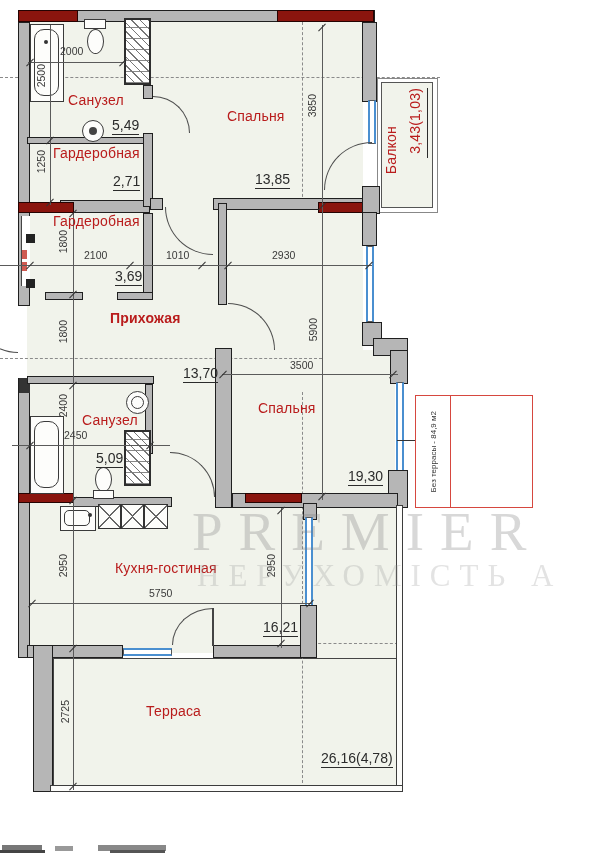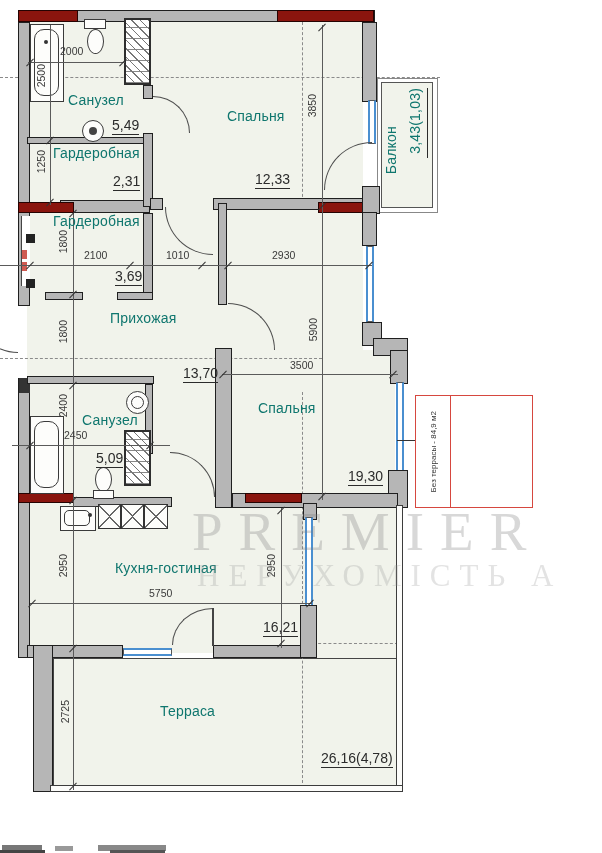--- a/index.html
+++ b/index.html
@@ -21,21 +21,21 @@
                      repeating-linear-gradient(0deg,#888 0 1px,transparent 1px 11px);}
   .xcell{background-color:#fdfdfb;border:1.5px solid #333;
     background-image:linear-gradient(to top right,transparent calc(50% - .7px),#666 calc(50% - .7px) calc(50% + .7px),transparent calc(50% + .7px)),
                      linear-gradient(to bottom right,transparent calc(50% - .7px),#666 calc(50% - .7px) calc(50% + .7px),transparent calc(50% + .7px));}
   .arc{border:0 solid #4d4d4d;background:transparent;}
   .arc-ne{border-top:1px solid #4d4d4d;border-right:1px solid #4d4d4d;border-top-right-radius:100% 100%;}
   .arc-nw{border-top:1px solid #4d4d4d;border-left:1px solid #4d4d4d;border-top-left-radius:100% 100%;}
   .arc-sw{border-bottom:1px solid #4d4d4d;border-left:1px solid #4d4d4d;border-bottom-left-radius:100% 100%;}
   .fix{border:1px solid #3a3a3a;background:#fdfdfb;}
   .rnd{border-radius:50%;}
-  .rl{font-size:14px;line-height:1.05;color:#0f766e;white-space:nowrap;letter-spacing:.2px;}
+  .rl{font-size:14px;line-height:1.05;color:#b91c1c;white-space:nowrap;letter-spacing:.2px;}
   .ar{font-size:14px;line-height:1.05;color:#2b2b2b;white-space:nowrap;border-bottom:1px solid #2b2b2b;padding-bottom:1px;}
   .dm{font-size:10.5px;line-height:1;color:#3a3a3a;white-space:nowrap;}
   .vrt{writing-mode:vertical-rl;transform:rotate(180deg);}
   .card{border:1px solid #d6473f;background:#fff;display:flex;}
   .card .note{width:34px;border-right:1px solid #d6473f;display:flex;align-items:center;justify-content:center;}
   .card .note span{writing-mode:vertical-rl;transform:rotate(180deg);font-size:8px;color:#333;white-space:nowrap;}
   .card .rows{flex:1;display:flex;flex-direction:column;}
   .card .row{flex:1;display:flex;align-items:center;justify-content:center;
              font-size:18px;color:#222;border-bottom:1px solid #d6473f;}
   .card .row:last-child{border-bottom:none;}
@@ -202,37 +202,37 @@
   <div class="a dm vrt" style="left:58px;top:394px;">2400</div>
   <div class="a dm" style="left:64px;top:430px;">2450</div>
   <div class="a dm vrt" style="left:58px;top:554px;">2950</div>
   <div class="a dm" style="left:149px;top:588px;">5750</div>
   <div class="a dm vrt" style="left:266px;top:554px;">2950</div>
   <div class="a dm vrt" style="left:60px;top:700px;">2725</div>
 
   <div class="a rl" style="left:68px;top:93px;">Санузел</div>
   <div class="a ar" style="left:112px;top:118px;">5,49</div>
   <div class="a rl" style="left:53px;top:146px;">Гардеробная</div>
-  <div class="a ar" style="left:113px;top:174px;">2,31</div>
+  <div class="a ar" style="left:113px;top:174px;">2,71</div>
   <div class="a rl" style="left:53px;top:214px;">Гардеробная</div>
   <div class="a ar" style="left:115px;top:269px;">3,69</div>
-  <div class="a rl" style="left:110px;top:311px;">Прихожая</div>
+  <div class="a rl" style="left:110px;top:311px;font-weight:bold;">Прихожая</div>
   <div class="a ar" style="left:183px;top:366px;">13,70</div>
   <div class="a rl" style="left:227px;top:109px;">Спальня</div>
-  <div class="a ar" style="left:255px;top:172px;">12,33</div>
+  <div class="a ar" style="left:255px;top:172px;">13,85</div>
   <div class="a rl vrt" style="left:384px;top:126px;">Балкон</div>
   <div class="a rl vrt" style="left:408px;top:88px;">3,43(1,03)</div>
   <div class="a" style="left:427px;top:88px;width:1px;height:70px;background:#2b2b2b;"></div>
   <div class="a rl" style="left:258px;top:401px;">Спальня</div>
   <div class="a ar" style="left:348px;top:469px;text-align:right;">19,30</div>
   <div class="a rl" style="left:82px;top:413px;">Санузел</div>
   <div class="a ar" style="left:96px;top:451px;">5,09</div>
   <div class="a rl" style="left:115px;top:561px;">Кухня-гостиная</div>
   <div class="a ar" style="left:263px;top:620px;">16,21</div>
-  <div class="a rl" style="left:160px;top:704px;">Терраса</div>
+  <div class="a rl" style="left:146px;top:704px;">Терраса</div>
   <div class="a ar" style="left:321px;top:751px;">26,16(4,78)</div>
 
   <div class="a wm" style="left:197px;top:558px;font-size:31px;letter-spacing:9px;color:rgba(145,145,145,0.26);">НЕРУХОМІСТЬ А</div>
   <div class="a wm" style="left:192px;top:500px;font-size:55px;letter-spacing:16px;color:rgba(125,125,125,0.30);">PREMIER</div>
 
   <div class="a" style="left:397px;top:440px;width:18px;height:1px;background:#333;"></div>
   <div class="a card" style="left:415px;top:395px;width:118px;height:113px;">
     <div class="note">
       <span>Без террасы - 84,9 м2</span>
     </div>

